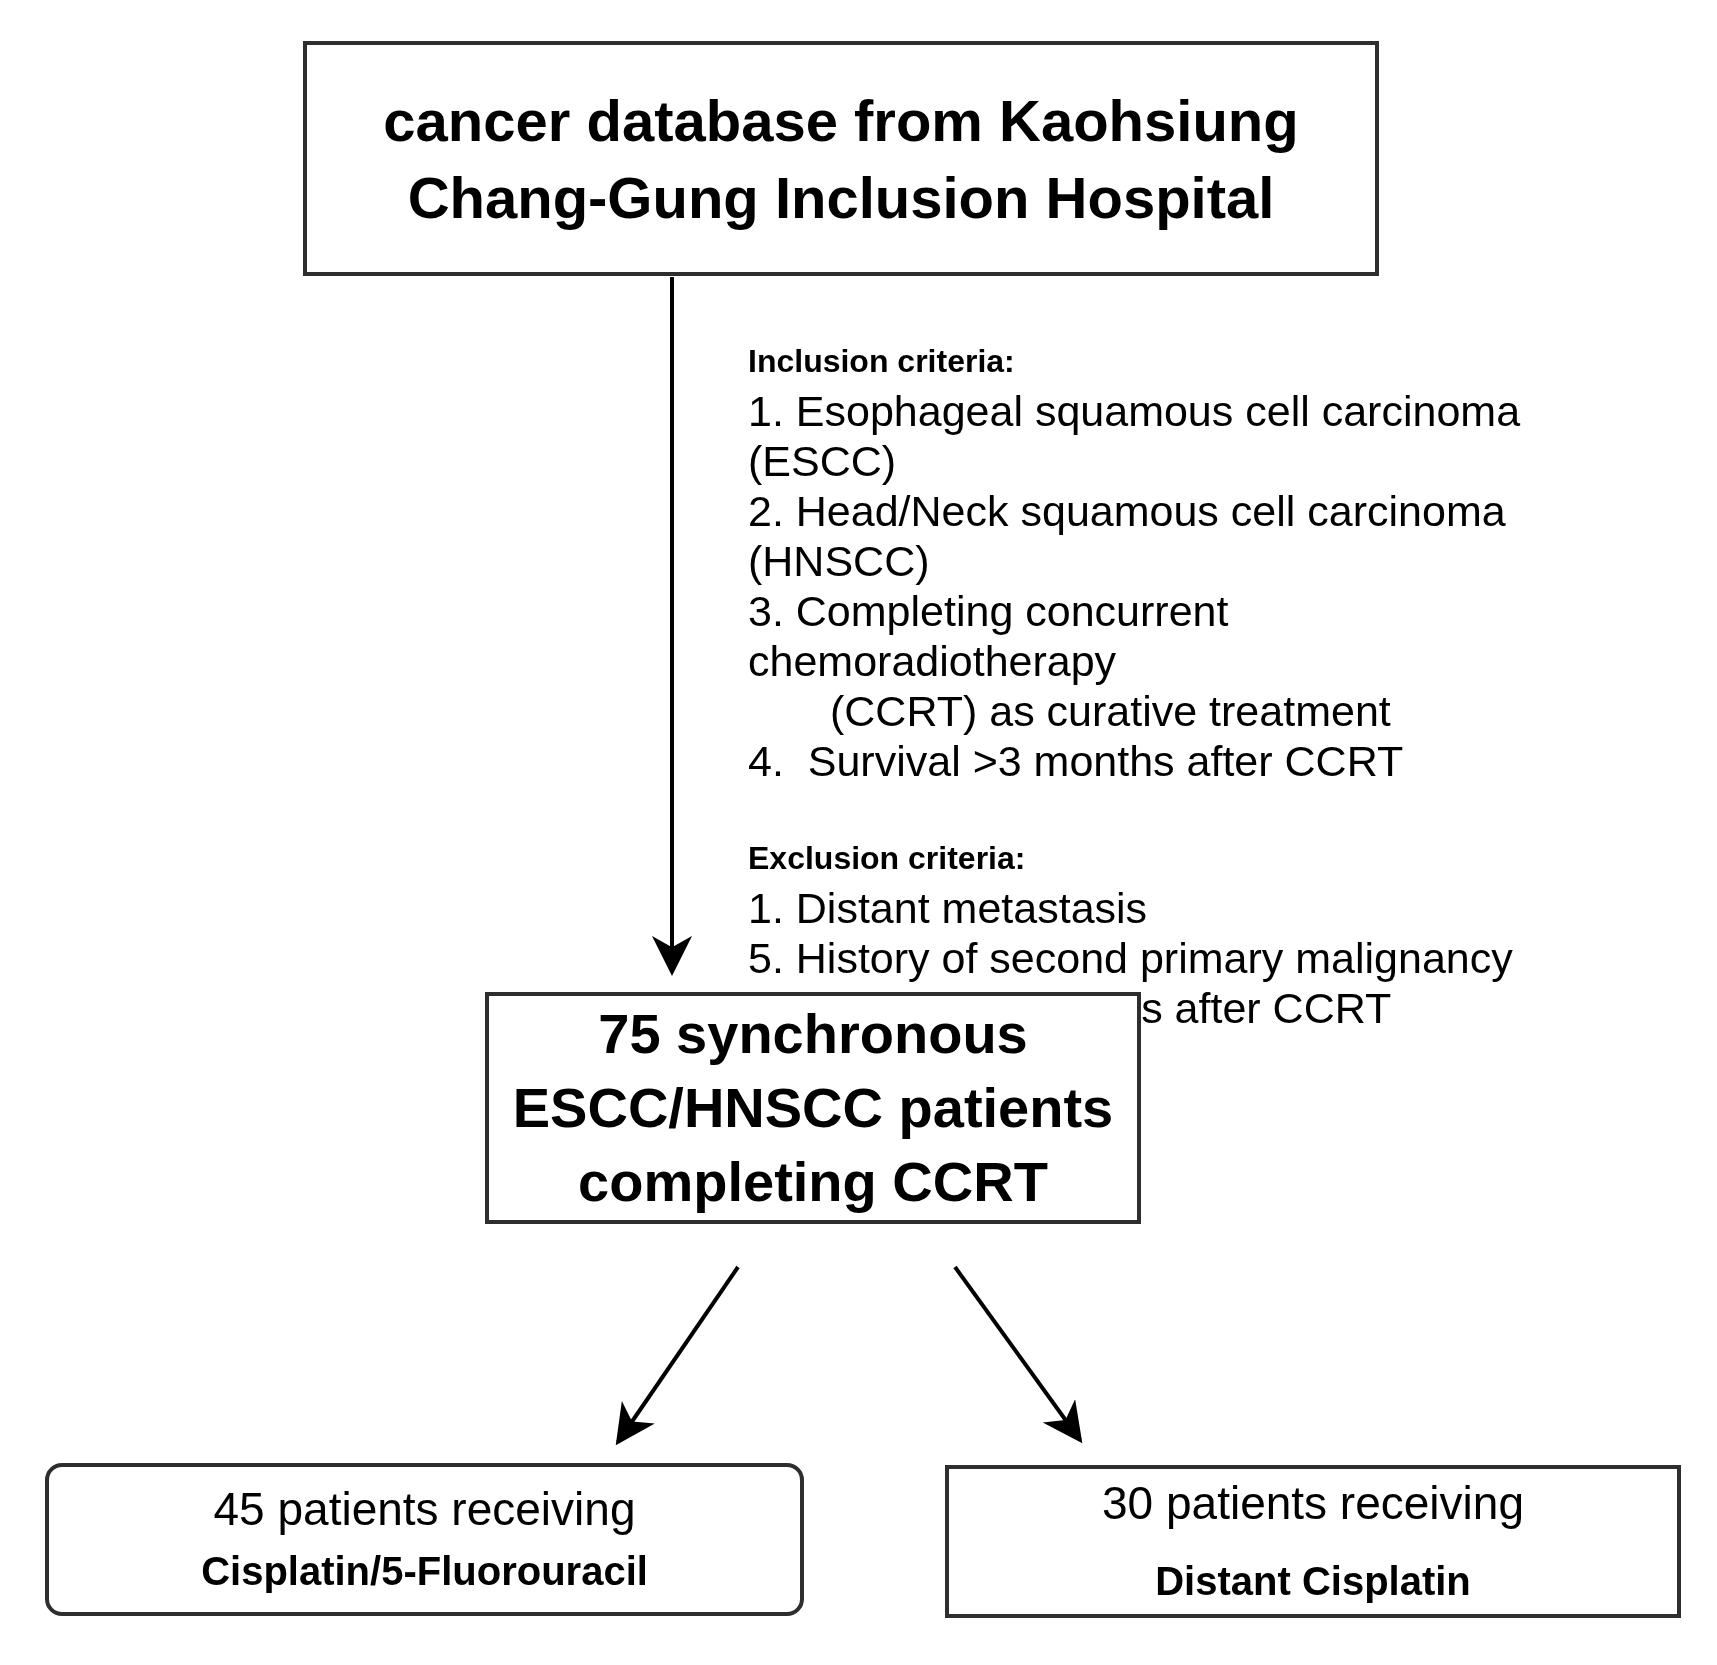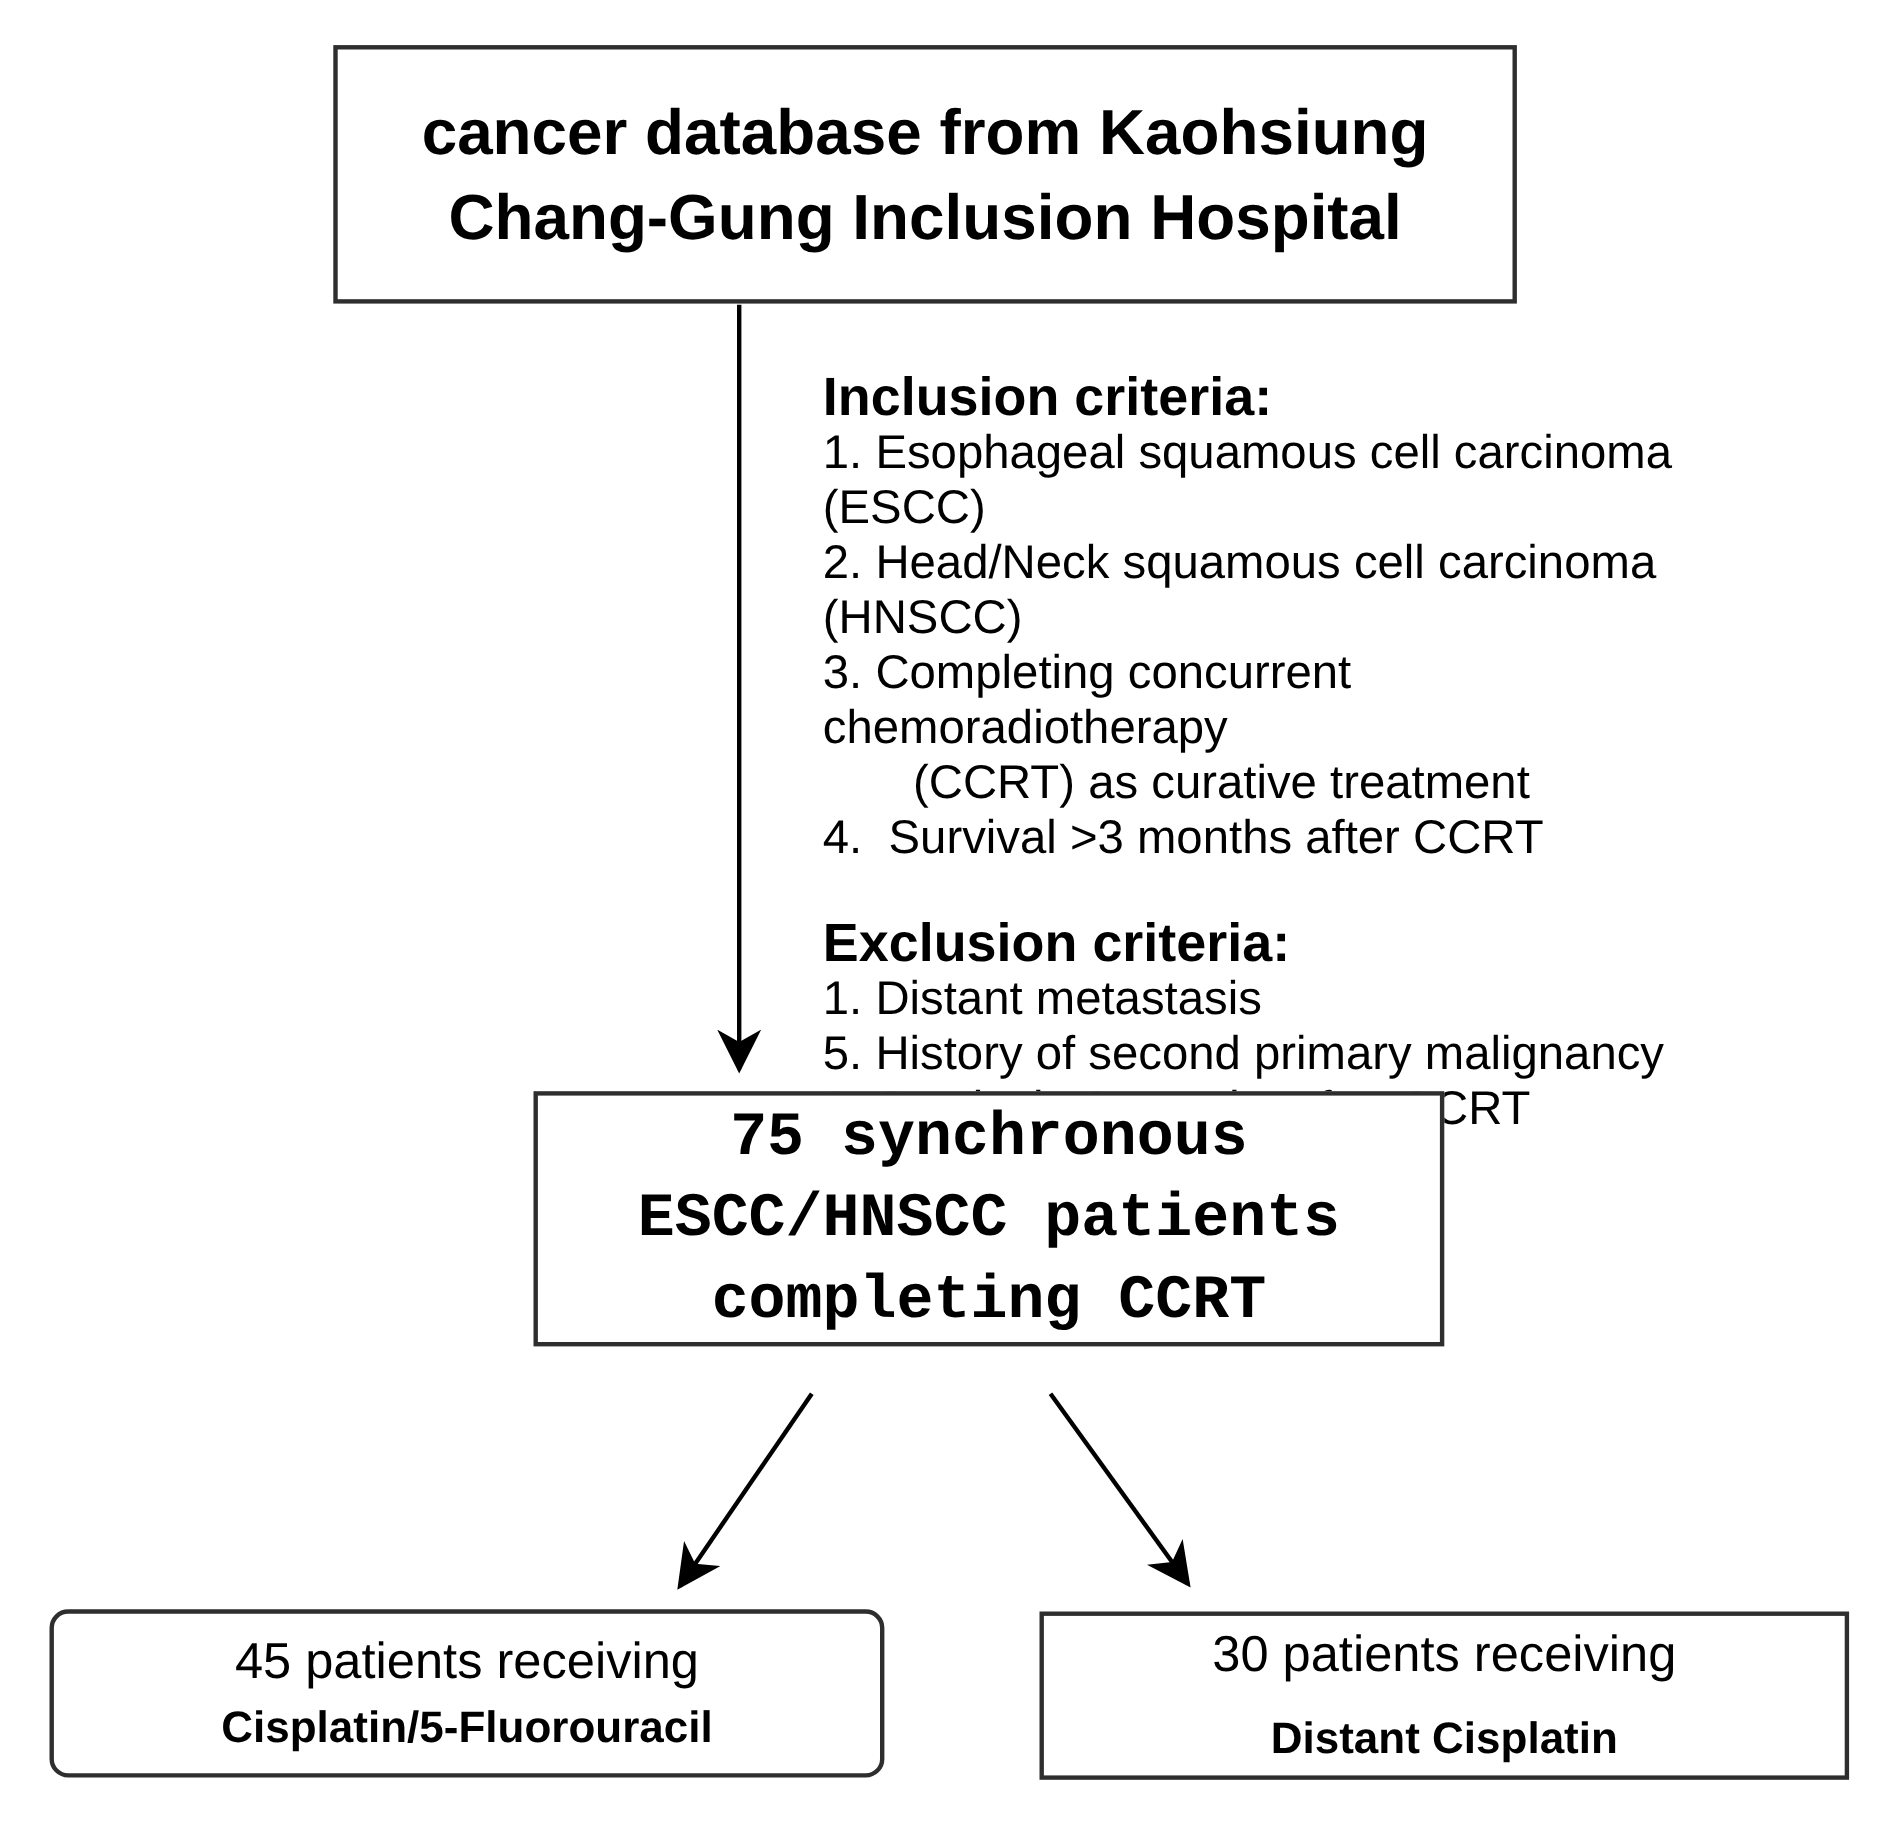--- a/index.html
+++ b/index.html
@@ -37,38 +37,38 @@
     line-height: 77px;
     white-space: nowrap;
   }
   #criteria {
     position: absolute;
     left: 748px; top: 336px;
     width: 860px;
   }
   .crit-title {
     font-weight: bold;
-    font-size: 49px;
+    font-size: 32px;
     line-height: 50px;
     white-space: pre-wrap;
   }
   .crit-item {
     font-size: 43px;
     line-height: 50px;
     white-space: pre-wrap;
   }
   .crit-item.indent {
     padding-left: 82px;
   }
   .crit-gap {
     height: 47px;
   }
   #mid-box {
     left: 485px; top: 992px;
-    width: 828px; height: 232px; font-family: Liberation Mono, monospace;
+    width: 656px; height: 232px;
   }
   #mid-box .line {
     font-weight: bold;
     font-size: 56px;
     line-height: 74px;
     white-space: nowrap;
   }
   .bottom-box .line1 {
     font-size: 46px;
     line-height: 62px;

